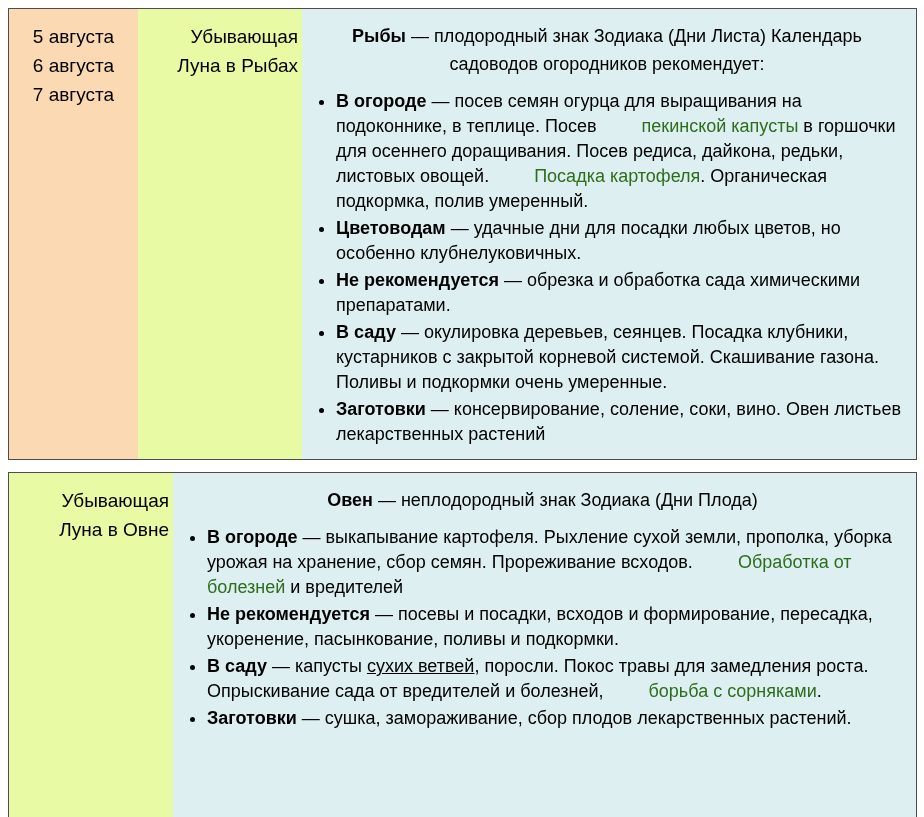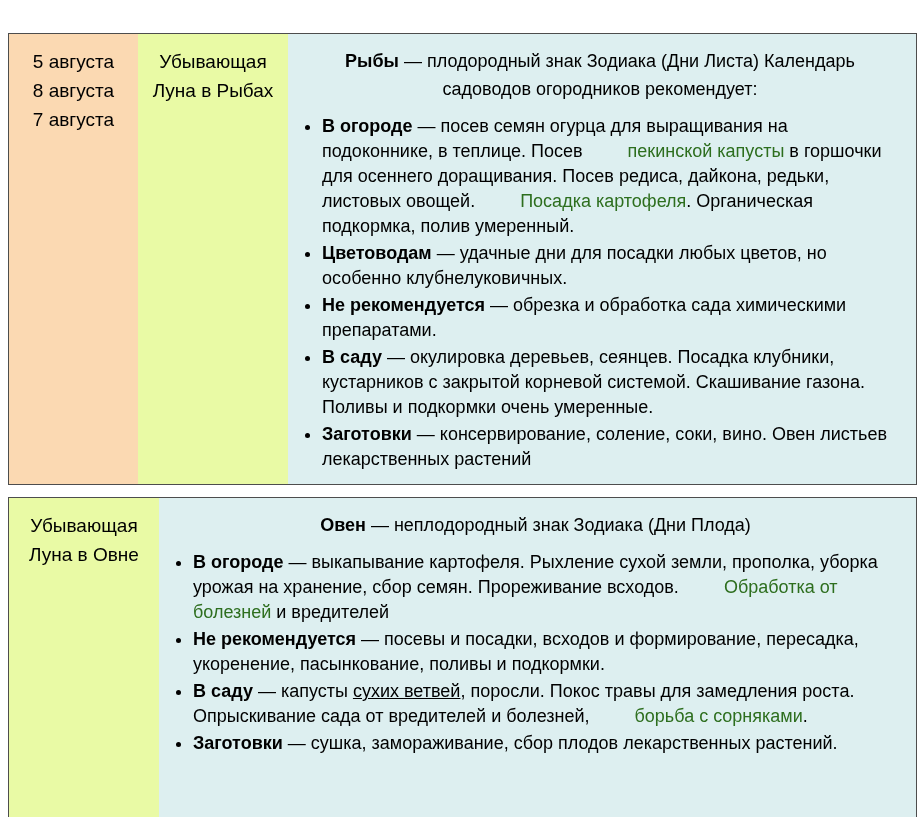--- a/index.html
+++ b/index.html
@@ -20,36 +20,36 @@
     color:var(--text);
     -webkit-font-smoothing:antialiased;
   }
   .page{padding:8px 7px 5px 8px;}
   .cal-table{
     display:flex;
     border:1.5px solid var(--border);
     background:var(--info-bg);
     overflow:hidden;
   }
-  .cal-table.t1{min-height:444px;margin-bottom:12px;margin-top:25px;}
+  .cal-table.t1{min-height:444px;margin-bottom:12px;}
   .cal-table.t2{min-height:347px;}
   .col{flex-shrink:0;}
   .dates{
     width:129px;
     background:var(--date-bg);
     padding:13px 4px 8px;
     text-align:center;
     font-size:19px;
     line-height:29px;
   }
   .moon{
-    width:150px;
+    width:164px;
     background:var(--moon-bg);
     padding:13px 4px 8px;
-    text-align:center;
+    text-align:right;
     font-size:19px;
     line-height:29px;
   }
   .info{
     flex:1 1 auto;
     background:var(--info-bg);
     padding:9px 14px 10px 10px;
     font-size:18px;
     line-height:25px;
   }
@@ -70,21 +70,21 @@
   .seg-u{text-decoration:underline;margin-top:44px;}
 </style>
 </head>
 <body>
 
 <div class="page">
 
   <section class="cal-table t1">
     <div class="col dates">
         <div>5 августа</div>
-        <div>8 августа</div>
+        <div>6 августа</div>
         <div>7 августа</div>
       </div>
     <div class="col moon">
         <div>Убывающая</div>
         <div>Луна в Рыбах</div>
       </div>
     <div class="info">
       <div class="info-header"><span class="seg-b">Рыбы</span><span class="seg-n"> — плодородный знак Зодиака (Дни Листа) Календарь садоводов огородников рекомендует:</span></div>
       <ul class="rec-list">
           <li><span class="seg-b">В огороде</span><span class="seg-n"> — посев семян огурца для выращивания на подоконнике, в теплице. Посев </span><span class="seg-g">пекинской капусты</span><span class="seg-n"> в горшочки для осеннего доращивания. Посев редиса, дайкона, редьки, листовых овощей. </span><span class="seg-g">Посадка картофеля</span><span class="seg-n">. Органическая подкормка, полив умеренный.</span></li>

